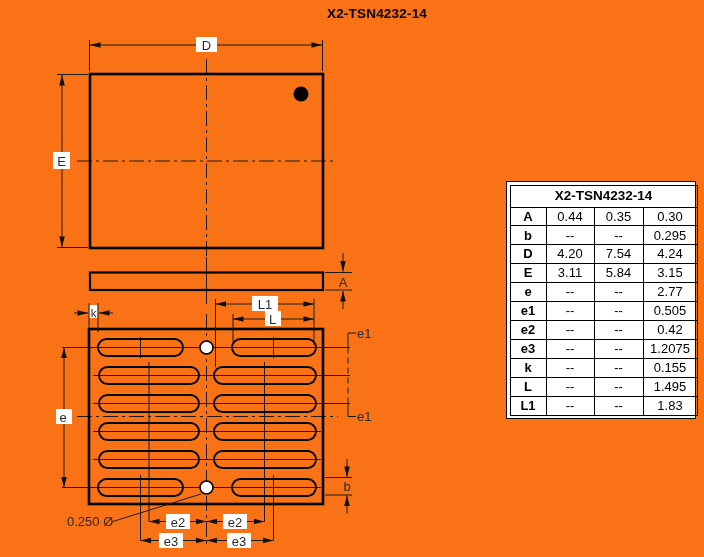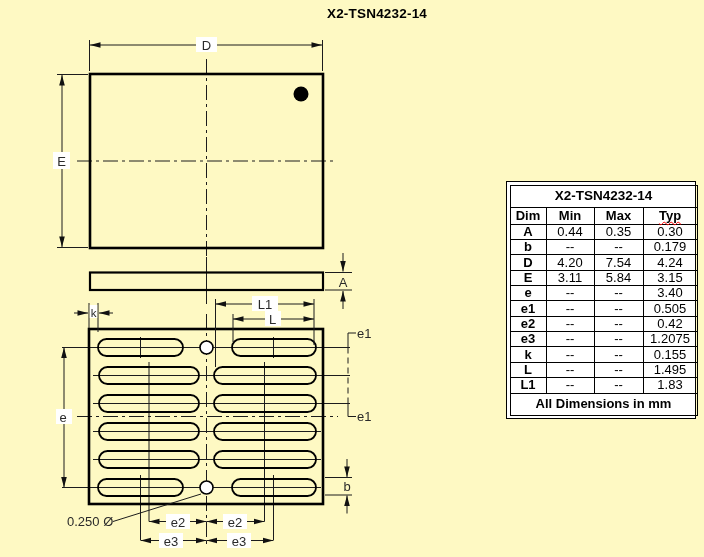--- a/index.html
+++ b/index.html
@@ -1,16 +1,16 @@
 <!DOCTYPE html>
 <html><head>
 <meta charset="utf-8">
 <style>
   html,body{margin:0;padding:0;background:#fff;}
-  #page{position:relative;width:704px;height:557px;background:#fef9c3;overflow:hidden;
+  #page{position:relative;width:704px;height:557px;background:#f97316;overflow:hidden;
         font-family:"Liberation Sans",sans-serif;}
   #page-title{position:absolute;left:257px;top:6px;width:240px;text-align:center;
         font-size:13.5px;font-weight:bold;color:#000;letter-spacing:.2px;}
   svg{position:absolute;left:0;top:0;}
   svg text{font-family:"Liberation Sans",sans-serif;fill:#2a2a2a;}
   .lbl{font-size:13px;}
   .lbl-sm{font-size:11.5px;}
   .geo{stroke:#000;fill:none;}
   .thick{stroke-width:2.6;}
   .med{stroke-width:1.8;}
@@ -195,55 +195,49 @@
       <colgroup>
           <col style="width:36px">
           <col style="width:48px">
           <col style="width:49px">
           <col style="width:54px">
         </colgroup>
       <tbody>
         <tr>
           <td class="tbl-title" colspan="4">X2-TSN4232-14</td>
         </tr>
-        <tr class="tbl-head">
-          <td>Dim</td>
-          <td>Min</td>
-          <td>Max</td>
-          <td><span class="sq">Typ</span></td>
-        </tr>
         <tr>
             <td class="dim-col">A</td>
             <td>0.44</td>
             <td>0.35</td>
             <td>0.30</td>
           </tr>
         <tr>
             <td class="dim-col">b</td>
             <td>--</td>
             <td>--</td>
-            <td>0.179</td>
+            <td>0.295</td>
           </tr>
         <tr>
             <td class="dim-col">D</td>
             <td>4.20</td>
             <td>7.54</td>
             <td>4.24</td>
           </tr>
         <tr>
             <td class="dim-col">E</td>
             <td>3.11</td>
             <td>5.84</td>
             <td>3.15</td>
           </tr>
         <tr>
             <td class="dim-col">e</td>
             <td>--</td>
             <td>--</td>
-            <td>3.40</td>
+            <td>2.77</td>
           </tr>
         <tr>
             <td class="dim-col">e1</td>
             <td>--</td>
             <td>--</td>
             <td>0.505</td>
           </tr>
         <tr>
             <td class="dim-col">e2</td>
             <td>--</td>
@@ -267,20 +261,17 @@
             <td>--</td>
             <td>--</td>
             <td>1.495</td>
           </tr>
         <tr>
             <td class="dim-col">L1</td>
             <td>--</td>
             <td>--</td>
             <td>1.83</td>
           </tr>
-        <tr>
-          <td class="tbl-foot" colspan="4">All Dimensions in mm</td>
-        </tr>
       </tbody>
     </table>
   </div>
 
 </div>
 
 </body></html>

